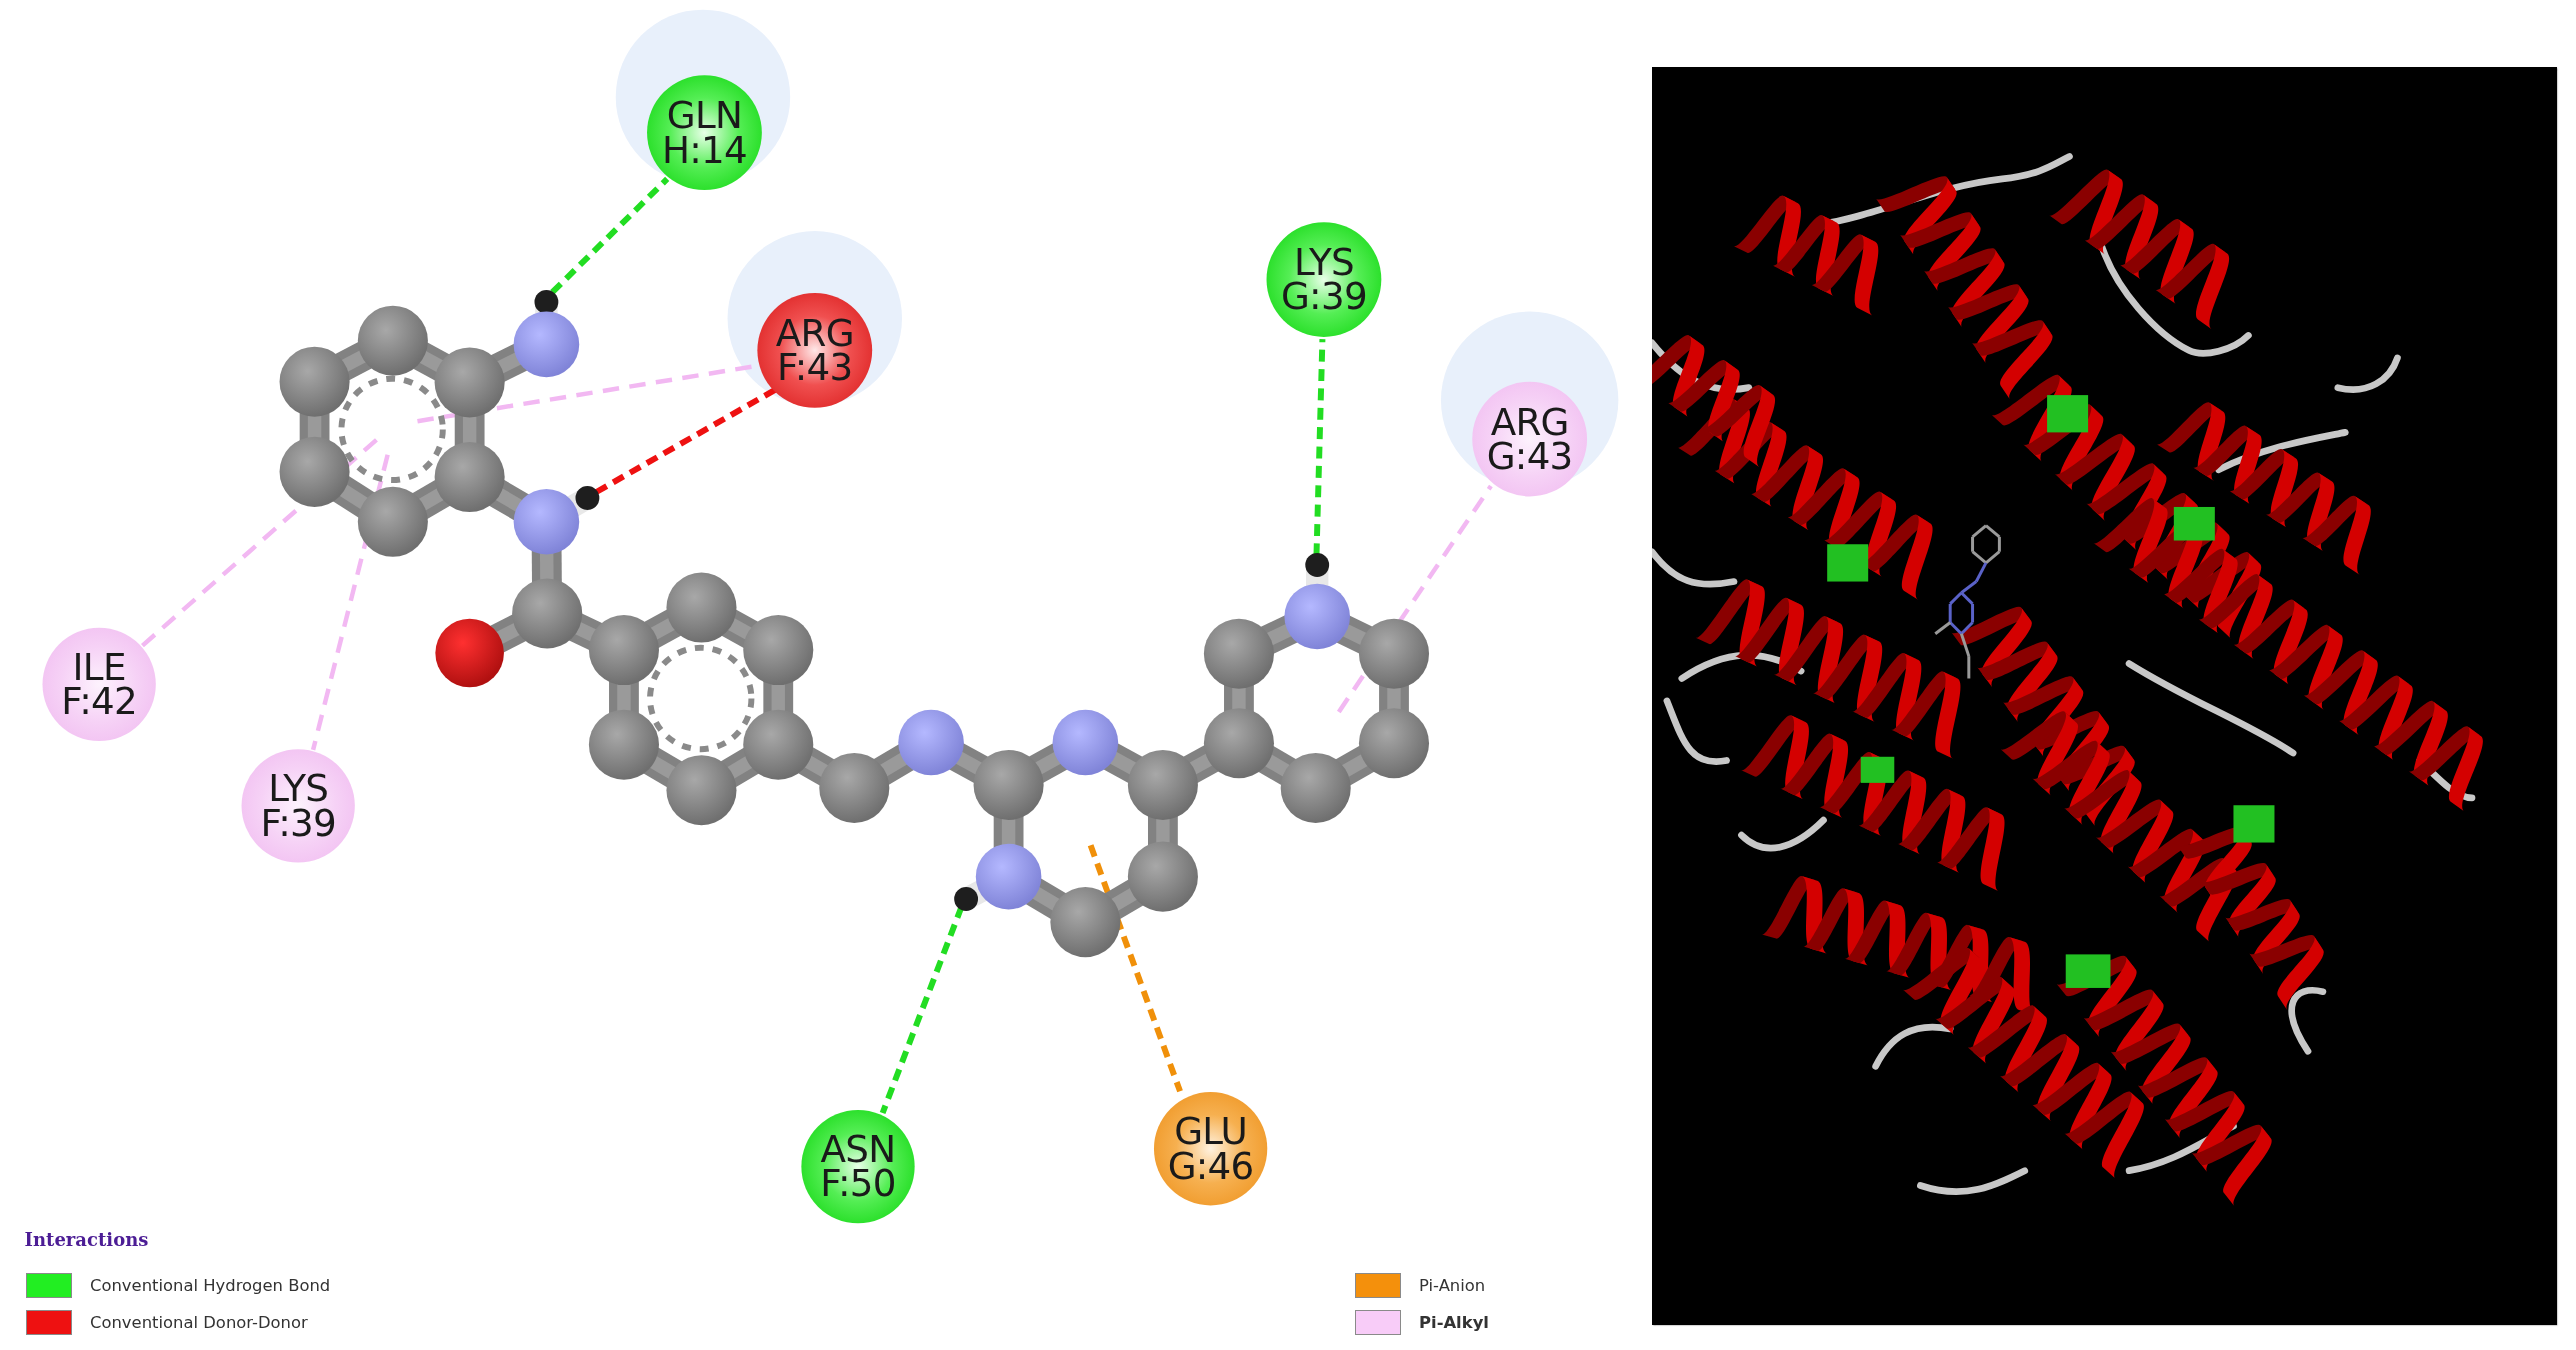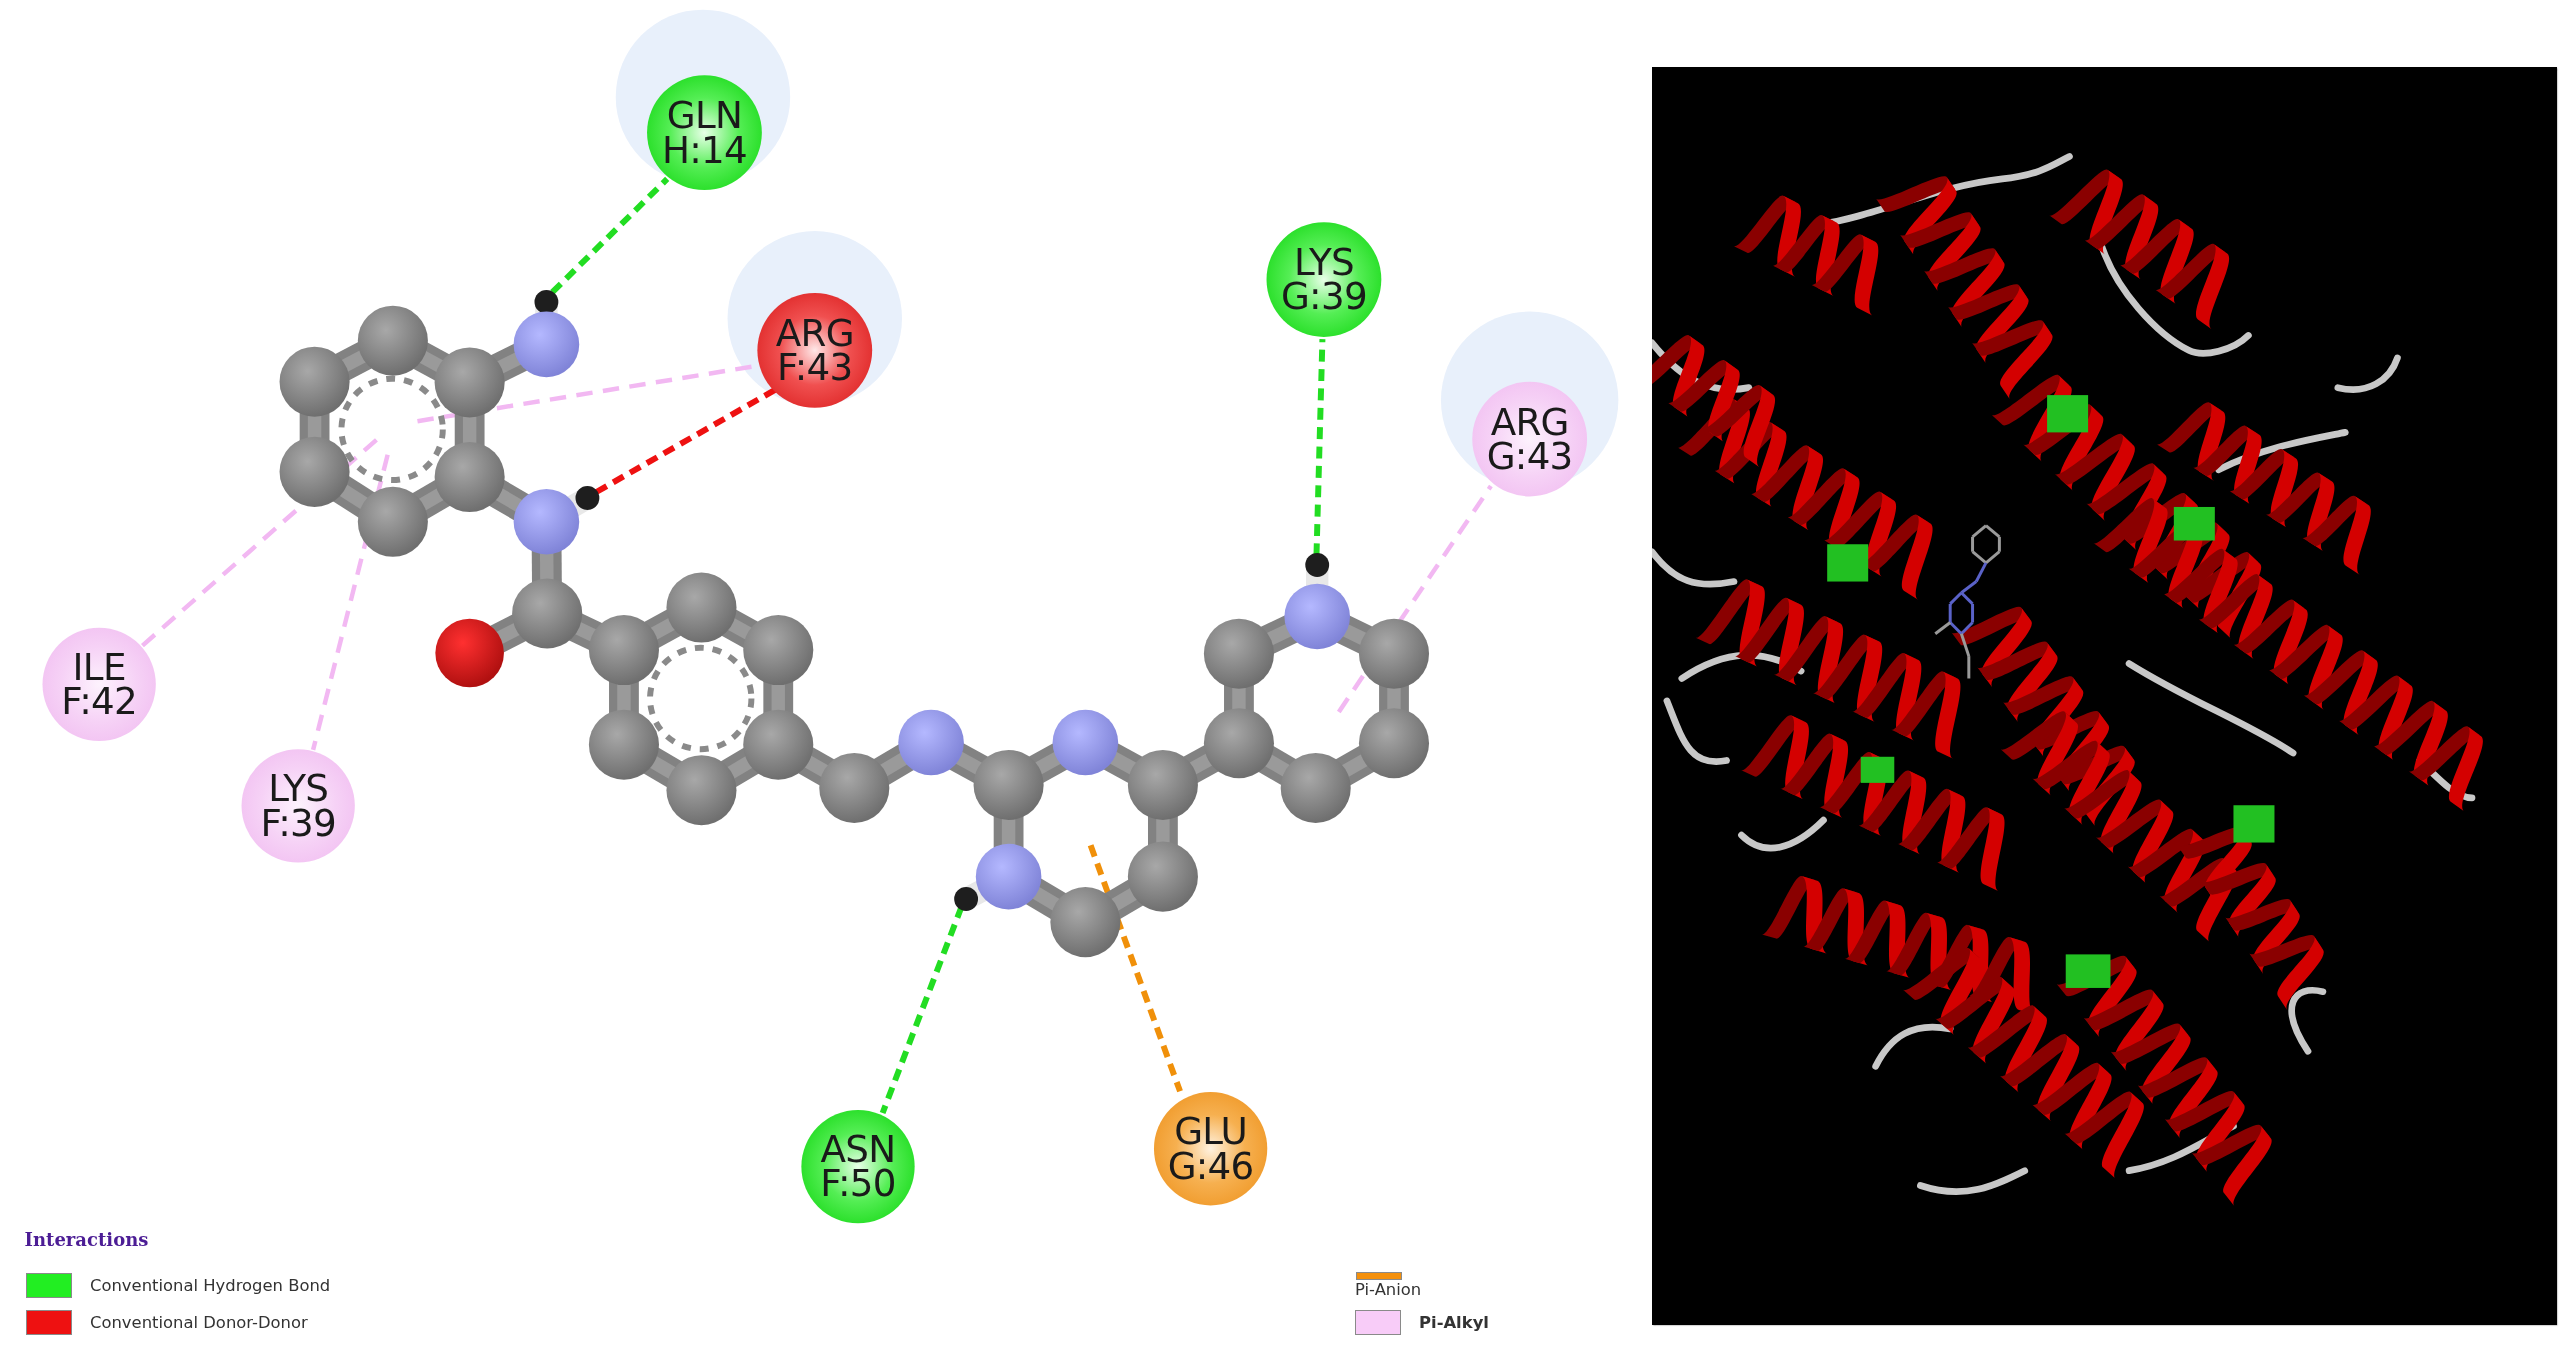--- a/index.html
+++ b/index.html
@@ -233,21 +233,21 @@
 <div id="legend">
   <div class="legend-title">Interactions</div>
   <div class="legend-item" style="left:26px; top:1272px;">
     <span class="legend-swatch" style="background:#22ee22;"></span>
     <span class="legend-text">Conventional Hydrogen Bond</span>
   </div>
   <div class="legend-item" style="left:26px; top:1309px;">
     <span class="legend-swatch" style="background:#ee1111;"></span>
     <span class="legend-text">Conventional Donor-Donor</span>
   </div>
-  <div class="legend-item" style="left:1355px; top:1272px;flex-direction:column;">
+  <div class="legend-item" style="left:1355px; top:1272px;">
     <span class="legend-swatch" style="background:#f4900c;"></span>
     <span class="legend-text">Pi-Anion</span>
   </div>
   <div class="legend-item" style="left:1355px; top:1309px;font-weight:bold;">
     <span class="legend-swatch" style="background:#f8ccf8;"></span>
     <span class="legend-text">Pi-Alkyl</span>
   </div>
 </div>
 
 <div id="protein-panel">

